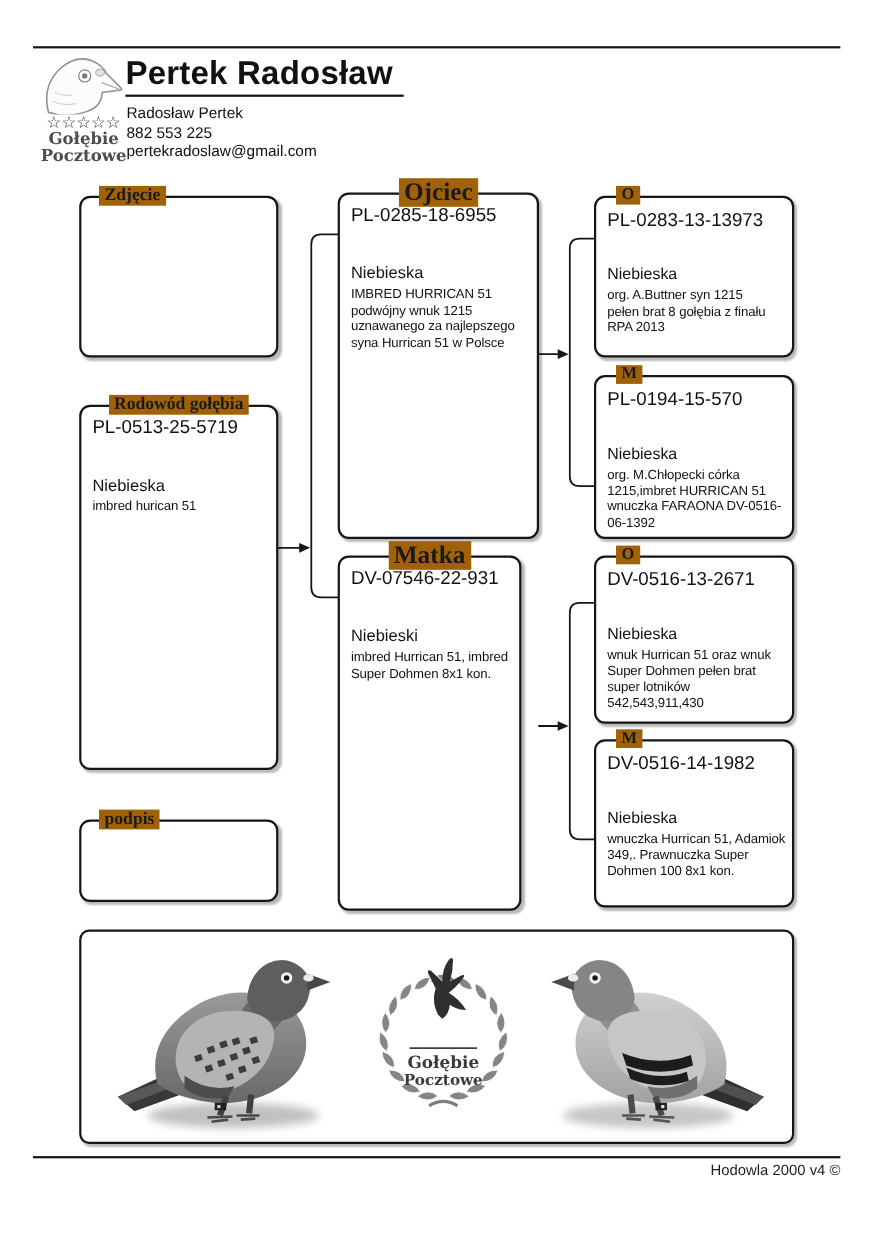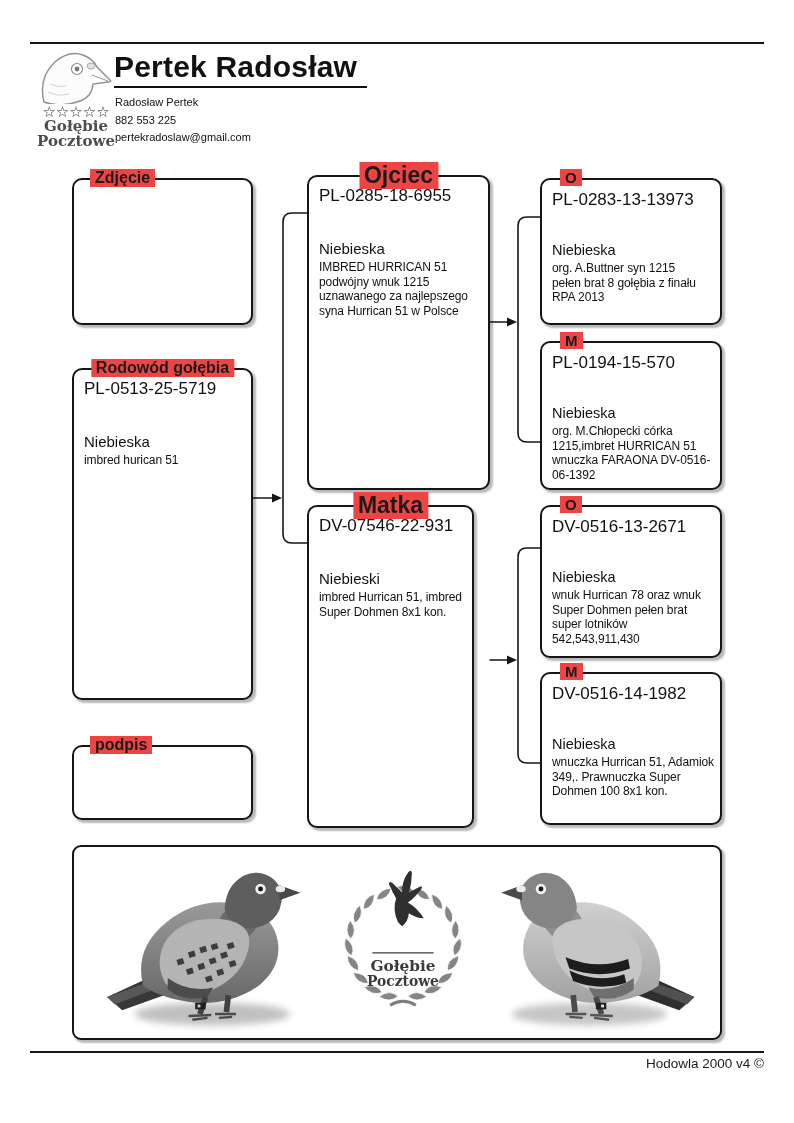--- a/index.html
+++ b/index.html
@@ -15,32 +15,32 @@
   
   .logo-wrap { position:absolute; left:30px; top:48px; width:92px; text-align:center; }
   .logo-head { display:block; margin:0 auto; }
   .logo-stars { font-size:15px; letter-spacing:0px; color:#2c2c2c; line-height:14px; margin-top:1px; }
   .logo-line { font-family:"DejaVu Serif", serif; font-weight:bold; font-size:15px; line-height:14.5px; color:#4d4d4d; }
   .title {
     position:absolute; left:114px; top:50px; margin:0;
     font-size:30px; font-weight:bold; letter-spacing:0.2px;
     border-bottom:2px solid #101010; padding:0 10px 2px 0; display:inline-block;
   }
-  .contact { position:absolute; left:115px; top:94px; font-size:11px; line-height:17.5px; }
+  .contact { position:absolute; left:115px; top:94px; font-size:14px; line-height:17.5px; }
 
   
   .box {
     position:absolute; box-sizing:border-box; background:#fff;
     border:2px solid #151515; border-radius:10px;
     box-shadow:2.5px 2.5px 2px rgba(0,0,0,0.28);
     z-index:2;
   }
   .legend {
-    position:absolute; background:#ef4444; padding:0 5px; white-space:nowrap;
-    font-family:Liberation Sans, sans-serif; font-weight:bold; color:#1a1a1a;
+    position:absolute; background:#a16207; padding:0 5px; white-space:nowrap;
+    font-family:Liberation Serif, serif; font-weight:bold; color:#1a1a1a;
   }
   .legend.big   { font-size:23px; top:-15px; left:50%; transform:translateX(-50%); }
   .legend.mid   { font-size:16px; top:-11px; left:50%; transform:translateX(-50%); }
   .legend.left  { font-size:16px; top:-11px; left:16px; }
   .legend.tiny  { font-size:15px; top:-11px; left:18px; }
   .ring      { position:absolute; left:10px; top:9px;  font-size:17px; white-space:nowrap; }
   .colorline { position:absolute; left:10px; top:63px; font-size:15px; }
   .desc      { position:absolute; left:10px; top:83px; width:170px; font-size:12px; line-height:14.5px; white-space:pre-line; letter-spacing:-0.1px; }
   .gp .ring      { top:10px; }
   .gp .colorline { top:62px; font-size:14.5px; }
@@ -159,21 +159,21 @@
     <div class="desc">org. M.Chłopecki córka
 1215,imbret HURRICAN 51
 wnuczka FARAONA DV-0516-
 06-1392</div>
   </section>
 
   <section class="box gp" id="box-gp3">
     <span class="legend tiny">O</span>
     <div class="ring">DV-0516-13-2671</div>
     <div class="colorline">Niebieska</div>
-    <div class="desc">wnuk Hurrican 78 oraz wnuk
+    <div class="desc">wnuk Hurrican 51 oraz wnuk
 Super Dohmen pełen brat
 super lotników
 542,543,911,430</div>
   </section>
 
   <section class="box gp" id="box-gp4">
     <span class="legend tiny">M</span>
     <div class="ring">DV-0516-14-1982</div>
     <div class="colorline">Niebieska</div>
     <div class="desc">wnuczka Hurrican 51, Adamiok

